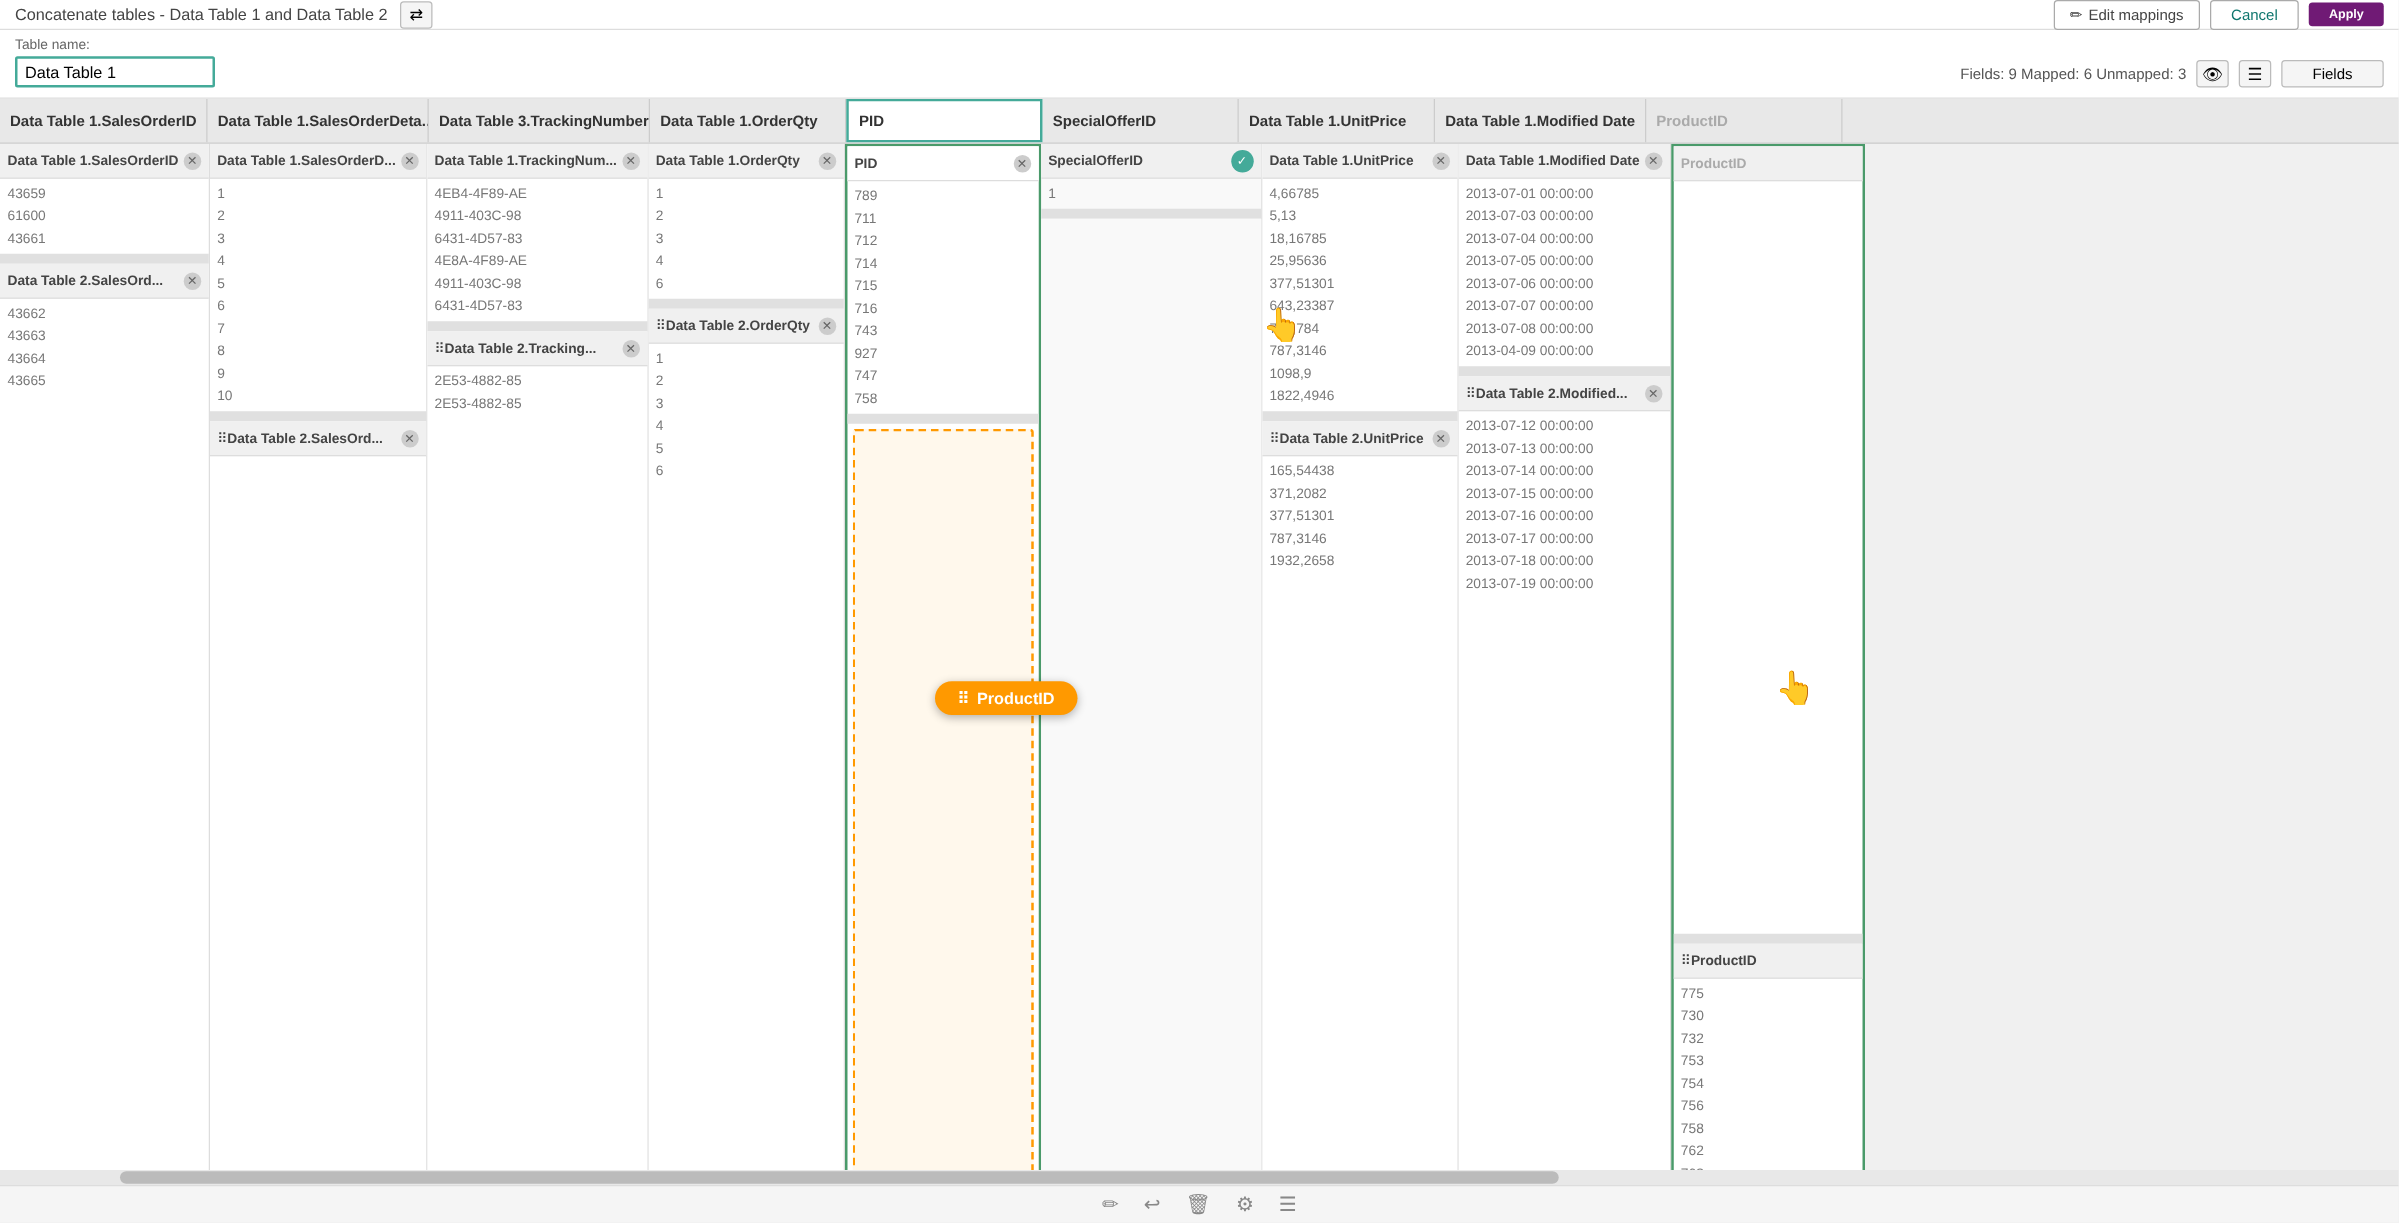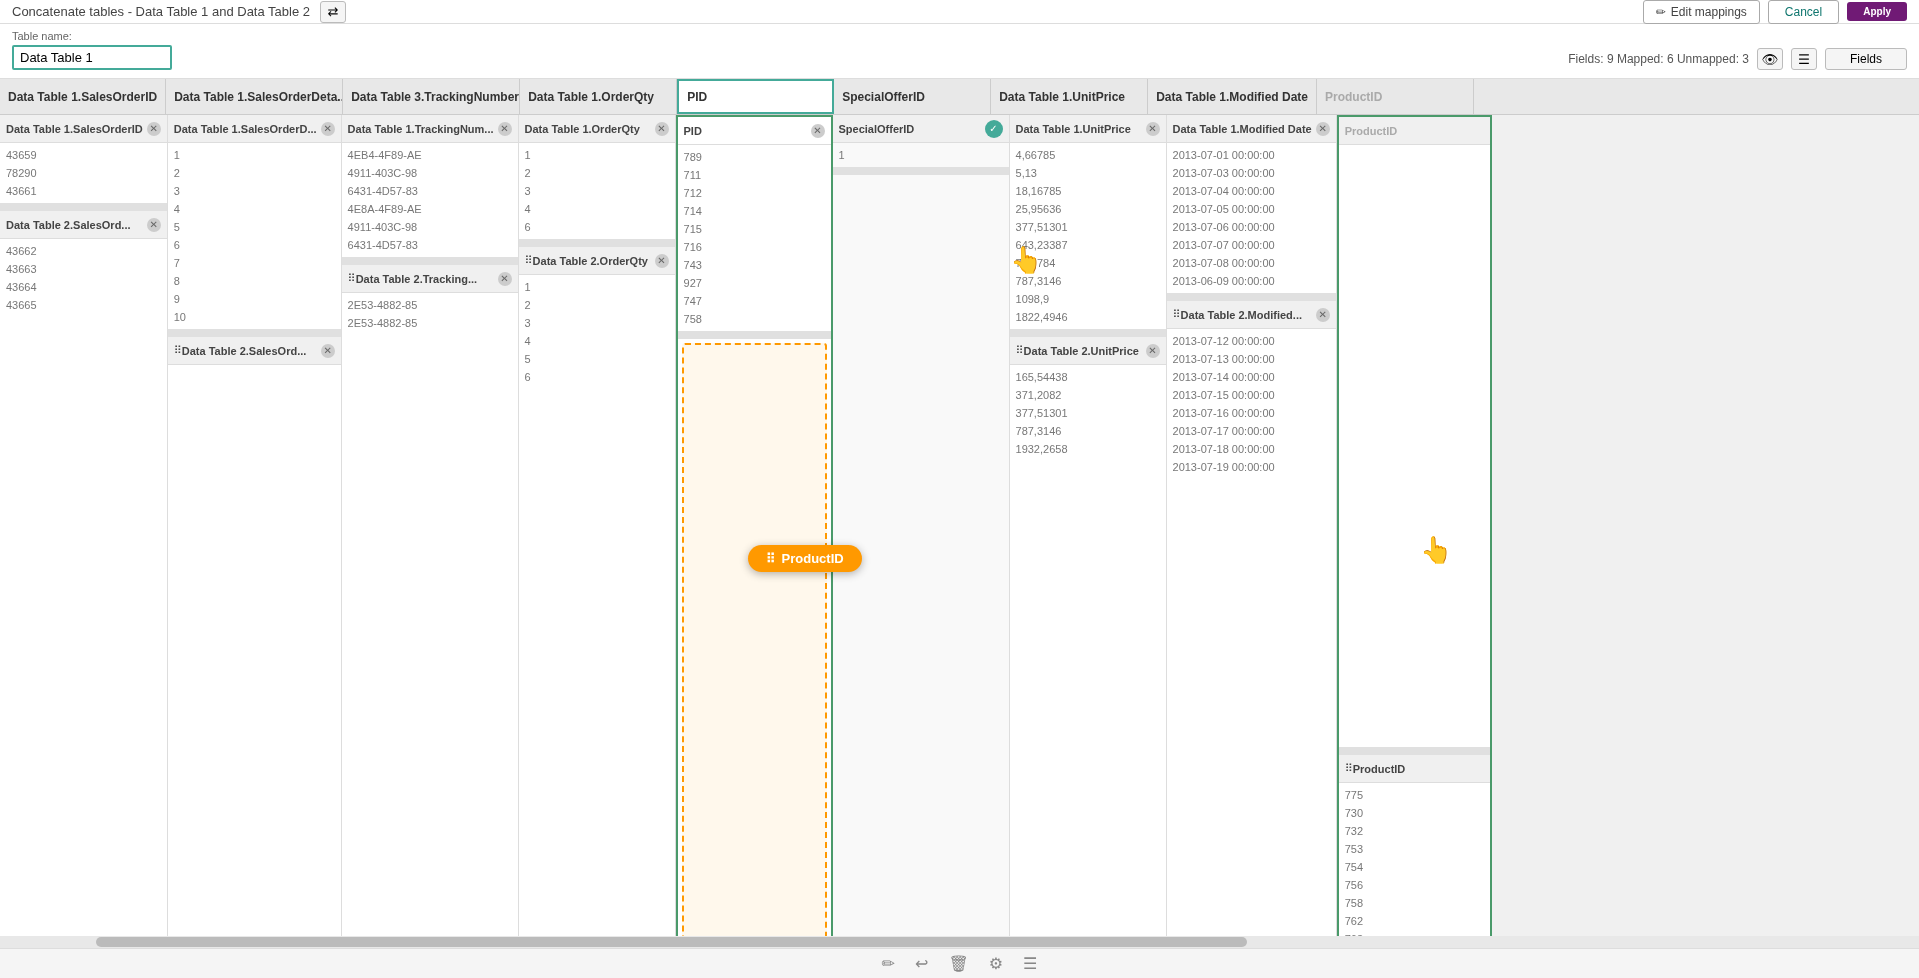--- a/index.html
+++ b/index.html
@@ -202,21 +202,21 @@
   <div class="data-area">
     <div class="columns-row">
 
       <div class="full-col">
         <div class="section-header">
           <span class="lbl">Data Table 1.SalesOrderID</span>
           <div class="close-x">✕</div>
         </div>
         <div class="cells-block">
           <div class="data-cell">43659</div>
-          <div class="data-cell">78290</div>
+          <div class="data-cell">61600</div>
           <div class="data-cell">43661</div>
         </div>
         <div class="divider-bar"></div>
         <div class="section-header">
           <span class="lbl">Data Table 2.SalesOrd...</span>
           <div class="close-x">✕</div>
         </div>
         <div class="cells-block">
           <div class="data-cell">43662</div>
           <div class="data-cell">43663</div>
@@ -375,21 +375,21 @@
           <div class="close-x">✕</div>
         </div>
         <div class="cells-block">
           <div class="data-cell">2013-07-01 00:00:00</div>
           <div class="data-cell">2013-07-03 00:00:00</div>
           <div class="data-cell">2013-07-04 00:00:00</div>
           <div class="data-cell">2013-07-05 00:00:00</div>
           <div class="data-cell">2013-07-06 00:00:00</div>
           <div class="data-cell">2013-07-07 00:00:00</div>
           <div class="data-cell">2013-07-08 00:00:00</div>
-          <div class="data-cell">2013-06-09 00:00:00</div>
+          <div class="data-cell">2013-04-09 00:00:00</div>
         </div>
         <div class="divider-bar"></div>
         <div class="section-header">
           <span class="drag-icon">⠿</span>
           <span class="lbl">Data Table 2.Modified...</span>
           <div class="close-x">✕</div>
         </div>
         <div class="cells-block">
           <div class="data-cell">2013-07-12 00:00:00</div>
           <div class="data-cell">2013-07-13 00:00:00</div>

